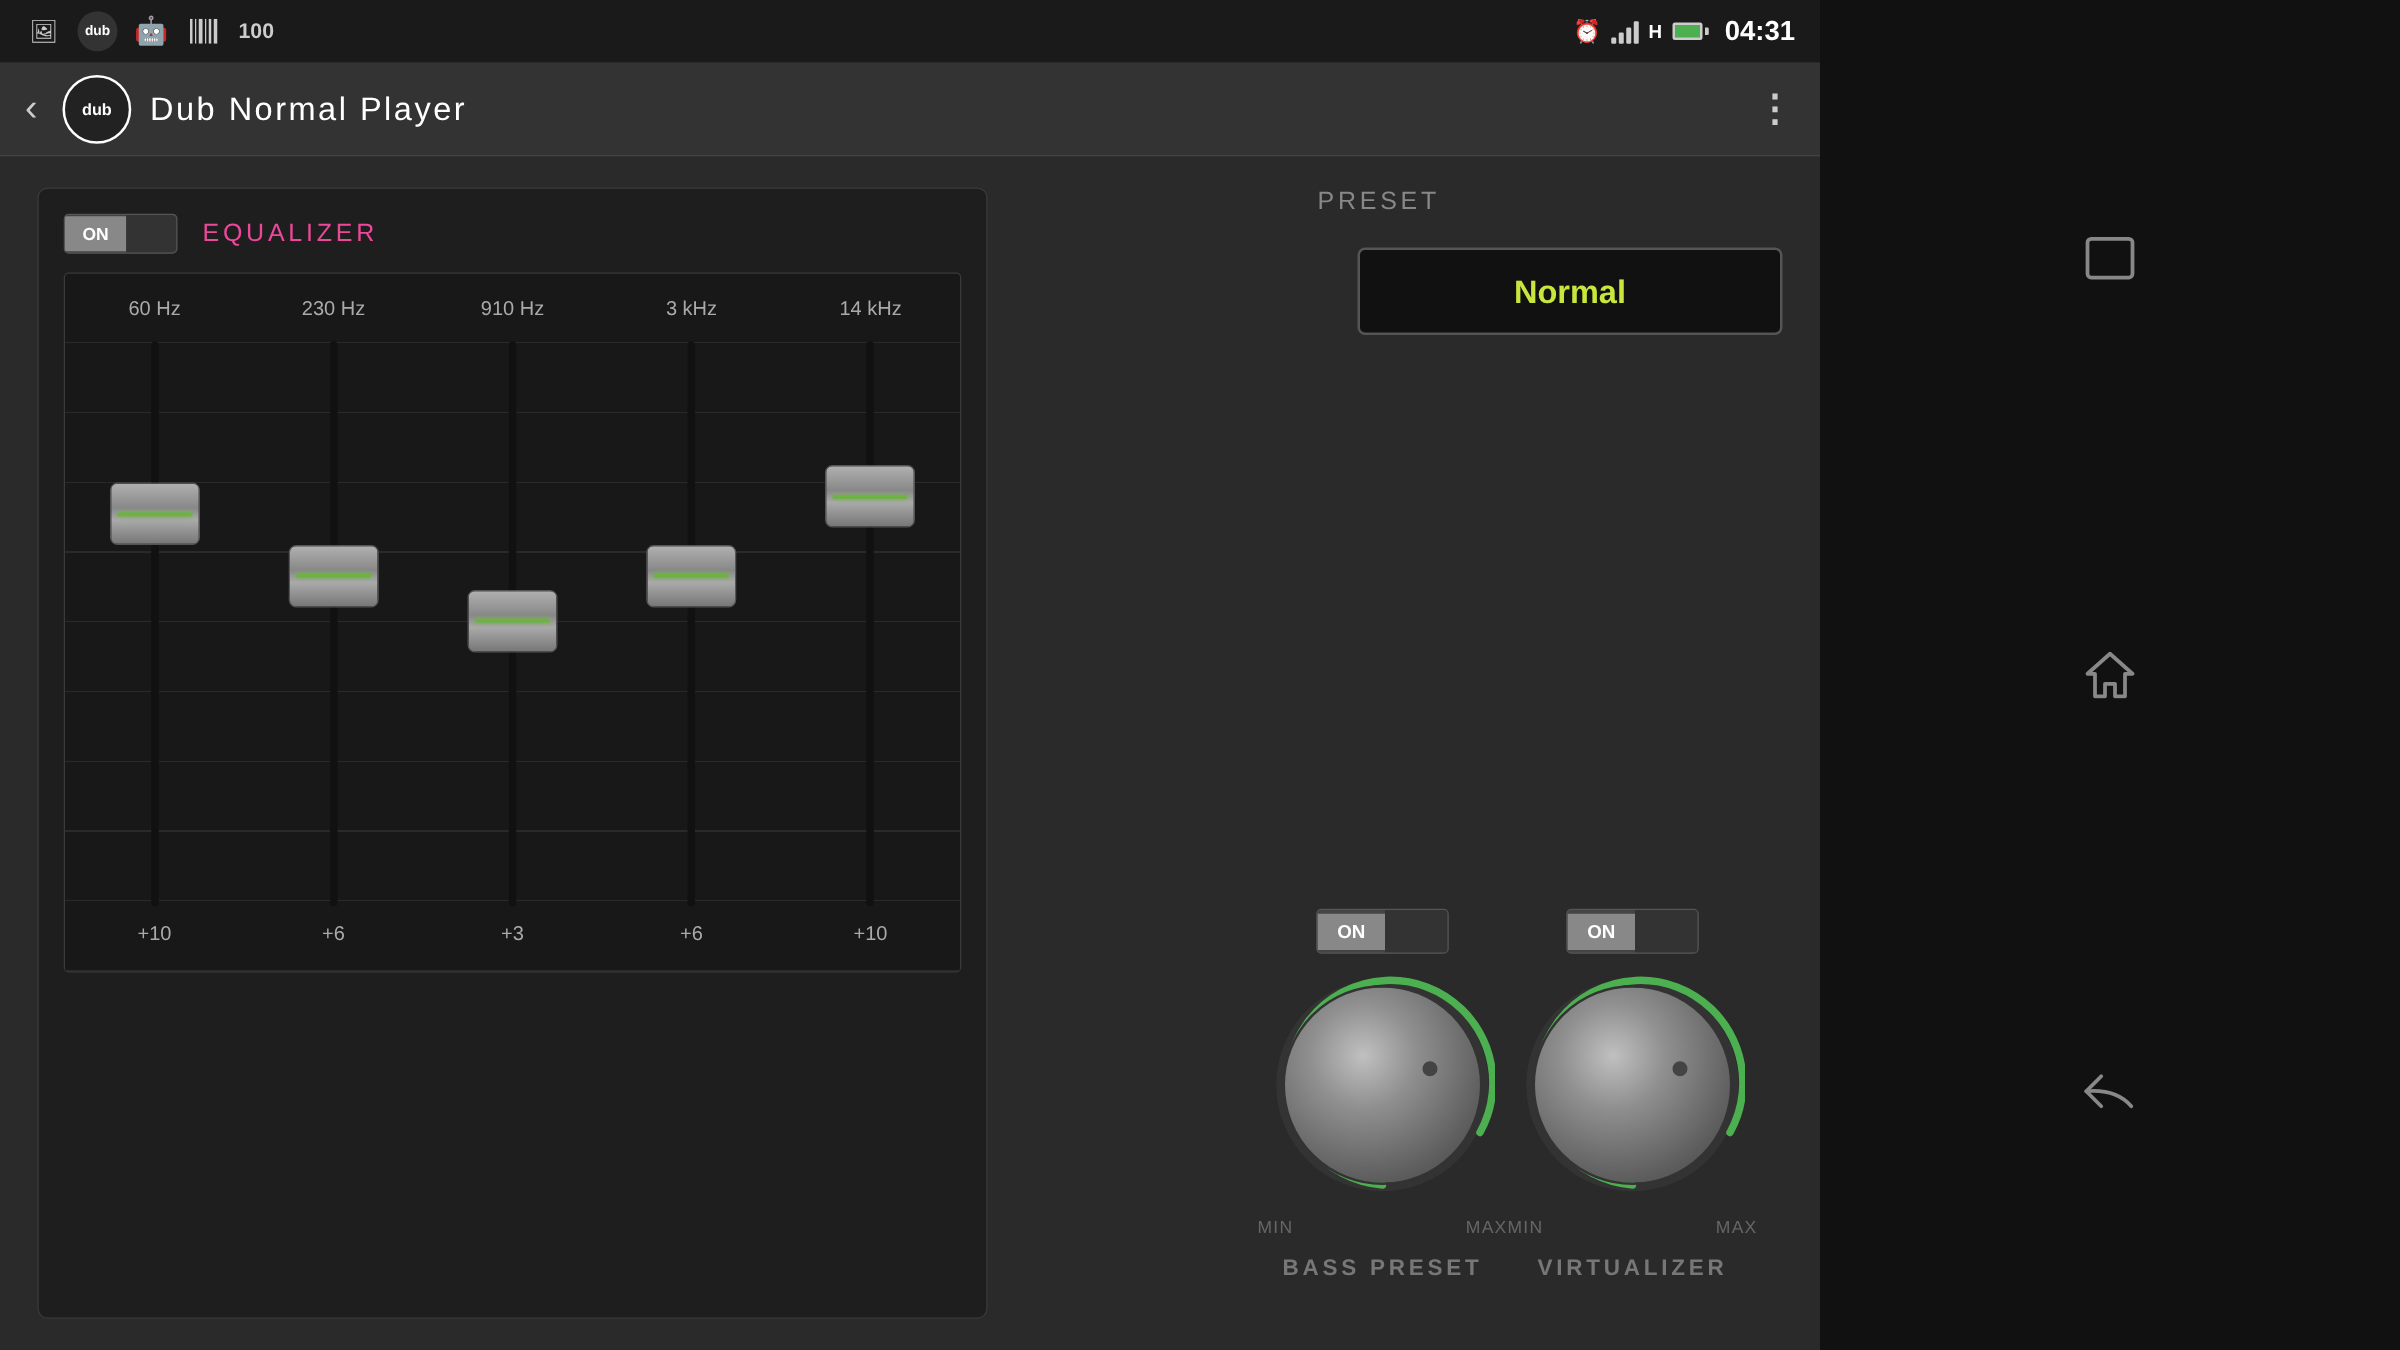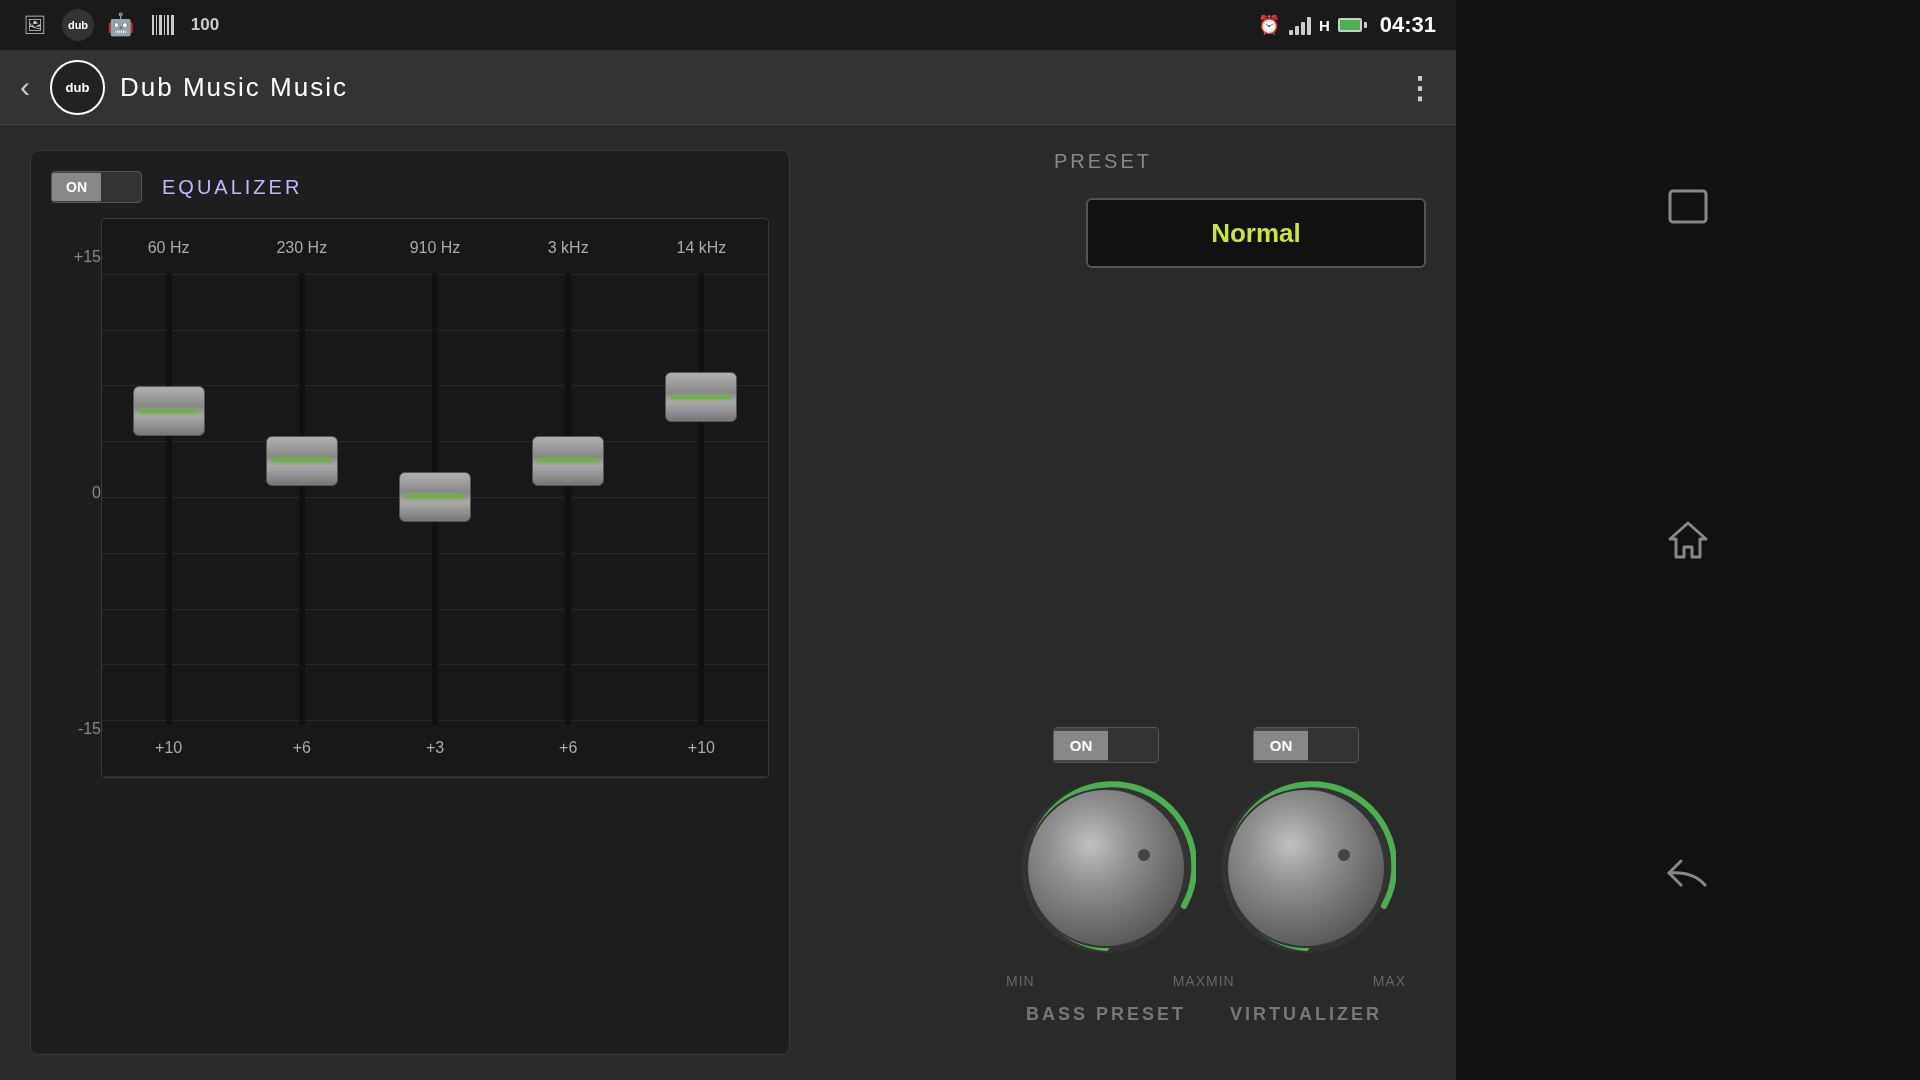--- a/index.html
+++ b/index.html
@@ -145,21 +145,21 @@
       font-weight: bold;
     }
     .toggle-off {
       background: #333;
       width: 40px;
       height: 30px;
       border-radius: 0 4px 4px 0;
     }
 
     #eq-title {
-      color: #c4b5fd;
+      color: #ec4899;
       font-size: 20px;
       letter-spacing: 3px;
     }
 
     
     #sliders-container {
       display: flex;
       gap: 0;
       height: 560px;
       position: relative;
@@ -505,42 +505,37 @@
       <div style="font-size:22px;font-weight:bold;margin-left:5px;">04:31</div>
     </div>
   </div>
 
   <div id="title-bar">
     <div id="title-bar-left">
       <span id="back-arrow" style="color:#ccc;font-size:30px;cursor:pointer;margin-right:5px;">‹</span>
       <div id="app-logo">
         <span style="font-size:13px;font-weight:bold;">dub</span>
       </div>
-      <div id="app-title">Dub  Music  Music</div>
+      <div id="app-title">Dub  Normal  Player</div>
     </div>
     <div id="menu-dots" style="font-size:30px;color:#ccc;cursor:pointer;letter-spacing:1px;font-weight:bold;">⋮</div>
   </div>
 
   <div id="main-content">
 
     <div id="eq-panel">
       <div id="eq-header">
         <div class="toggle-switch">
           <div class="toggle-on">ON</div>
           <div class="toggle-off"></div>
         </div>
         <div id="eq-title">EQUALIZER</div>
       </div>
 
       <div id="sliders-container">
-        <div id="scale-labels">
-          <div class="scale-label">+15</div>
-          <div class="scale-label">0</div>
-          <div class="scale-label">-15</div>
-        </div>
 
         <div id="sliders-area">
 
           <div class="slider-col">
             <div class="slider-freq-label">60 Hz</div>
             <div class="slider-track-container">
               <div class="slider-track">
                 <div class="slider-thumb" style="top: 25%;"></div>
               </div>
             </div>

